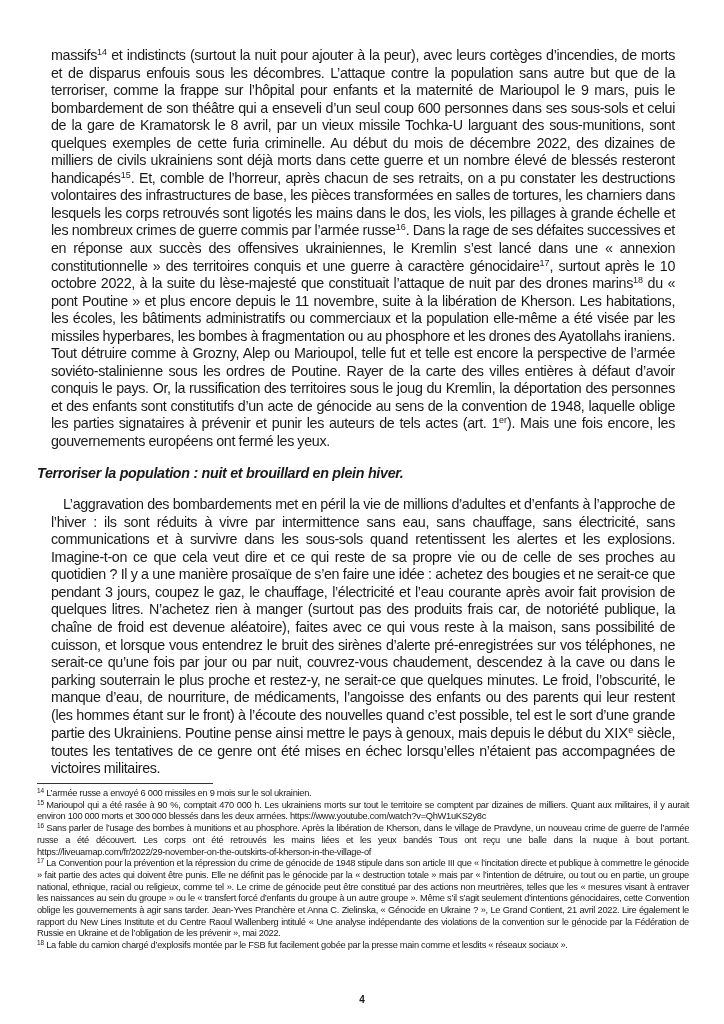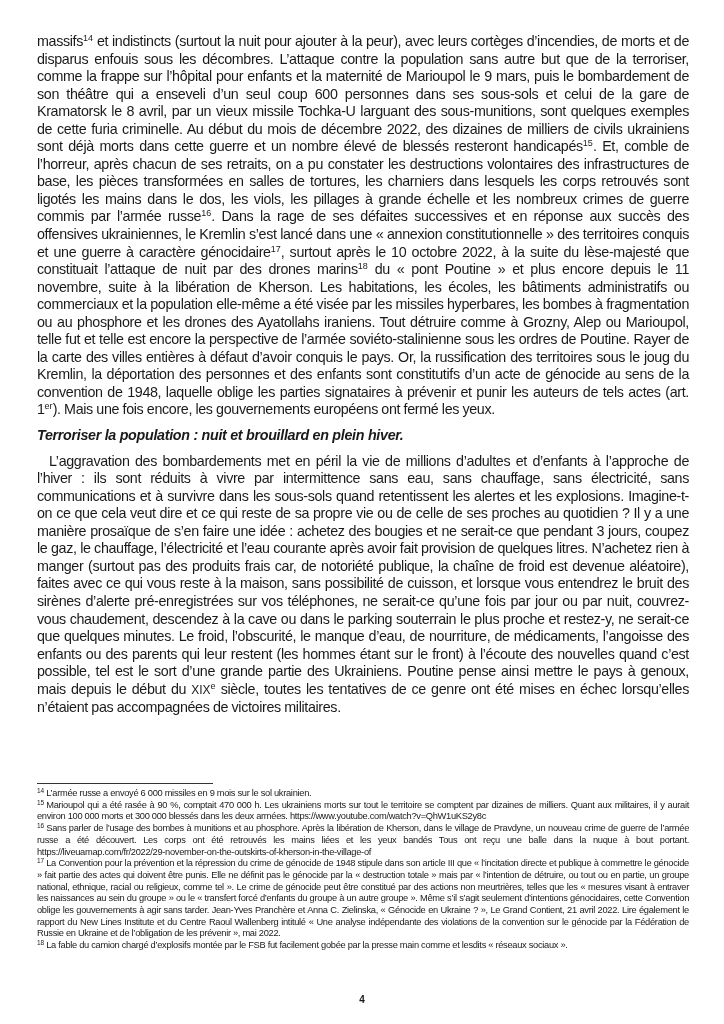--- a/index.html
+++ b/index.html
@@ -5,34 +5,34 @@
     html, body { margin: 0; padding: 0; background: #ffffff; }
     body { width: 724px; height: 1024px; position: relative; overflow: hidden; color: #1a1a1a; }
     .page { position: absolute; left: 37px; top: 33px; width: 652px; }
     .body-text {
       font-family: "Liberation Sans", sans-serif;
       font-size: 14.3px;
       line-height: 17.55px;
       text-align: justify;
       letter-spacing: -0.35px;
       word-spacing: -0.2px;
-      margin: 0;
+      margin: 14px;
     }
     .body-text sup { font-size: 9px; line-height: 0; vertical-align: 5px; letter-spacing: 0; }
     .heading {
       font-family: "Liberation Sans", sans-serif;
       font-size: 14.3px;
       line-height: 17.55px;
       font-weight: bold;
       font-style: italic;
       margin: 8px 0 8px 0;
       letter-spacing: -0.3px;
     }
     .indent { text-indent: 12px; }
-    .smallcaps { font-size: 12px; letter-spacing: 0; }
+    .smallcaps { font-size: 15px; letter-spacing: 0; }
     .separator { position: absolute; left: 37px; top: 783px; width: 176px; height: 0; border-top: 1px solid #333; }
     .footnotes { position: absolute; left: 37px; top: 788px; width: 652px; }
     .footnote {
       font-family: "Liberation Sans", sans-serif;
       font-size: 9.3px;
       line-height: 11.7px;
       text-align: justify;
       letter-spacing: -0.3px;
       margin: 0;
     }

